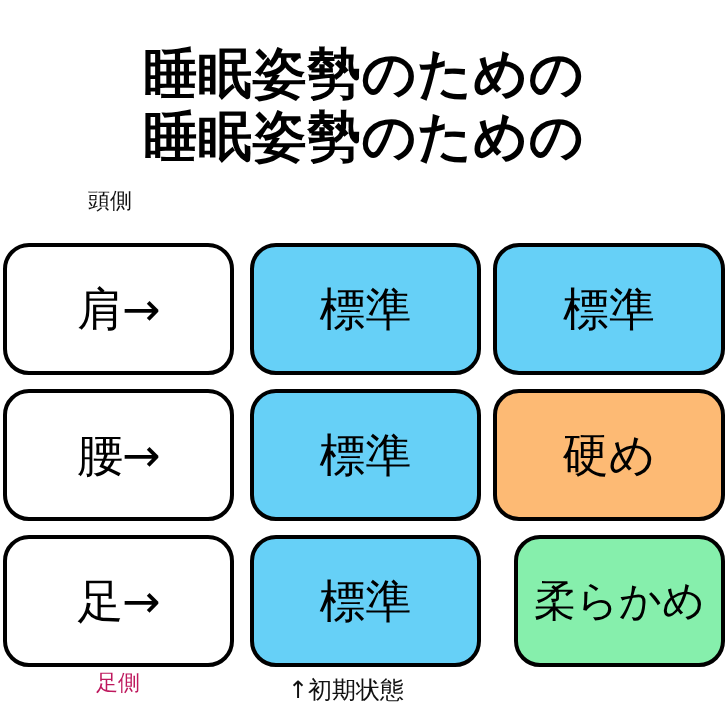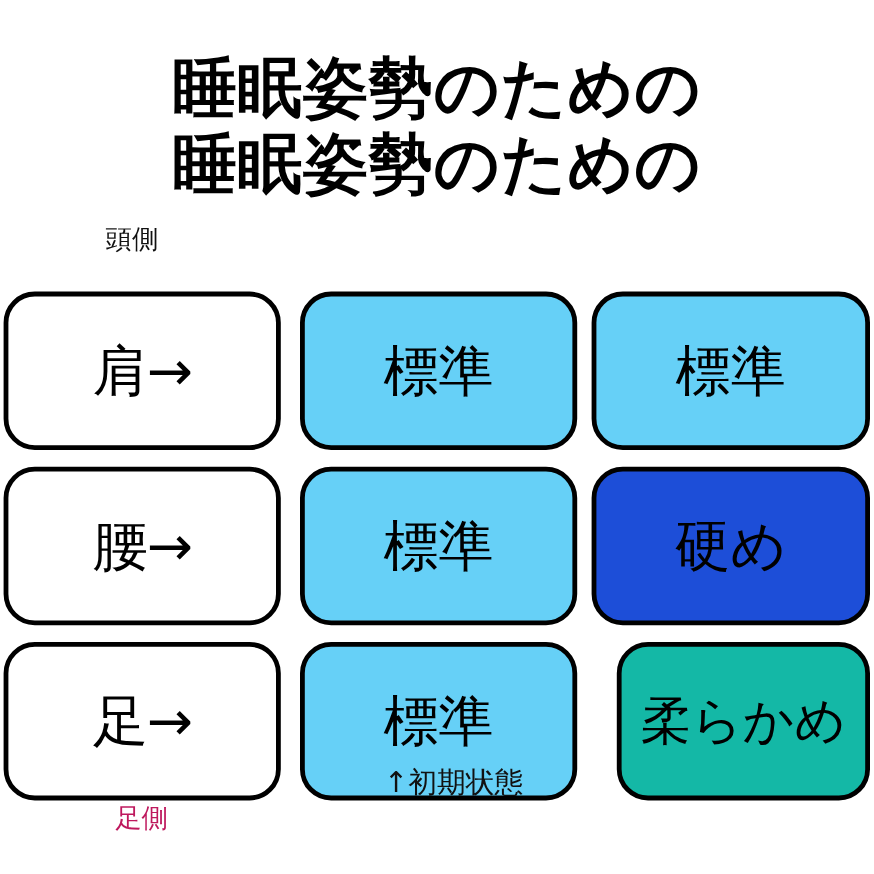--- a/index.html
+++ b/index.html
@@ -88,27 +88,26 @@
     left: 96px;
     top: 672px;
     font-size: 22px;
     font-weight: 400;
     line-height: 1;
     color: #be185d;
   }
   .caption-bottom-mid {
     position: absolute;
     left: 288px;
-    top: 640px;
+    top: 678px;
     font-size: 24px;
     font-weight: 400;
     line-height: 1;
     color: #111111;
     white-space: nowrap;
-    margin-left: 32px;
   }
 </style>
 </head>
 <body>
 
 <div class="title-block">
   <div class="title-line">睡眠姿勢のための</div>
   <div class="title-line">睡眠姿勢のための</div>
 </div>
 
@@ -135,38 +134,38 @@
   <div class="spacer"></div>
 
   <div class="cell row-label" style="background: rgb(255, 255, 255); border-color: rgb(0, 0, 0);">
     <span class="cell-label">腰→</span>
   </div>
   <div class="spacer"></div>
   <div class="cell" style="background: rgb(102, 208, 247); border-color: rgb(0, 0, 0);">
     <span class="cell-label">標準</span>
   </div>
   <div class="spacer"></div>
-  <div class="cell" style="background: #1d4ed8; border-color: rgb(0, 0, 0);">
+  <div class="cell" style="background: #fdba74; border-color: rgb(0, 0, 0);">
     <span class="cell-label">硬め</span>
   </div>
 
   <div class="spacer"></div>
   <div class="spacer"></div>
   <div class="spacer"></div>
   <div class="spacer"></div>
   <div class="spacer"></div>
 
   <div class="cell row-label" style="background: rgb(255, 255, 255); border-color: rgb(0, 0, 0);">
     <span class="cell-label">足→</span>
   </div>
   <div class="spacer"></div>
   <div class="cell" style="background: rgb(102, 208, 247); border-color: rgb(0, 0, 0);">
     <span class="cell-label">標準</span>
   </div>
   <div class="spacer"></div>
-  <div class="cell wide-label" style="background: #14b8a6; border-color: rgb(0, 0, 0); margin-left: 21px;">
+  <div class="cell wide-label" style="background: #86efac; border-color: rgb(0, 0, 0); margin-left: 21px;">
     <span class="cell-label">柔らかめ</span>
   </div>
 
 </div>
 
 <div class="caption-bottom-left">足側</div>
 <div class="caption-bottom-mid">↑初期状態</div>
 
 </body></html>

